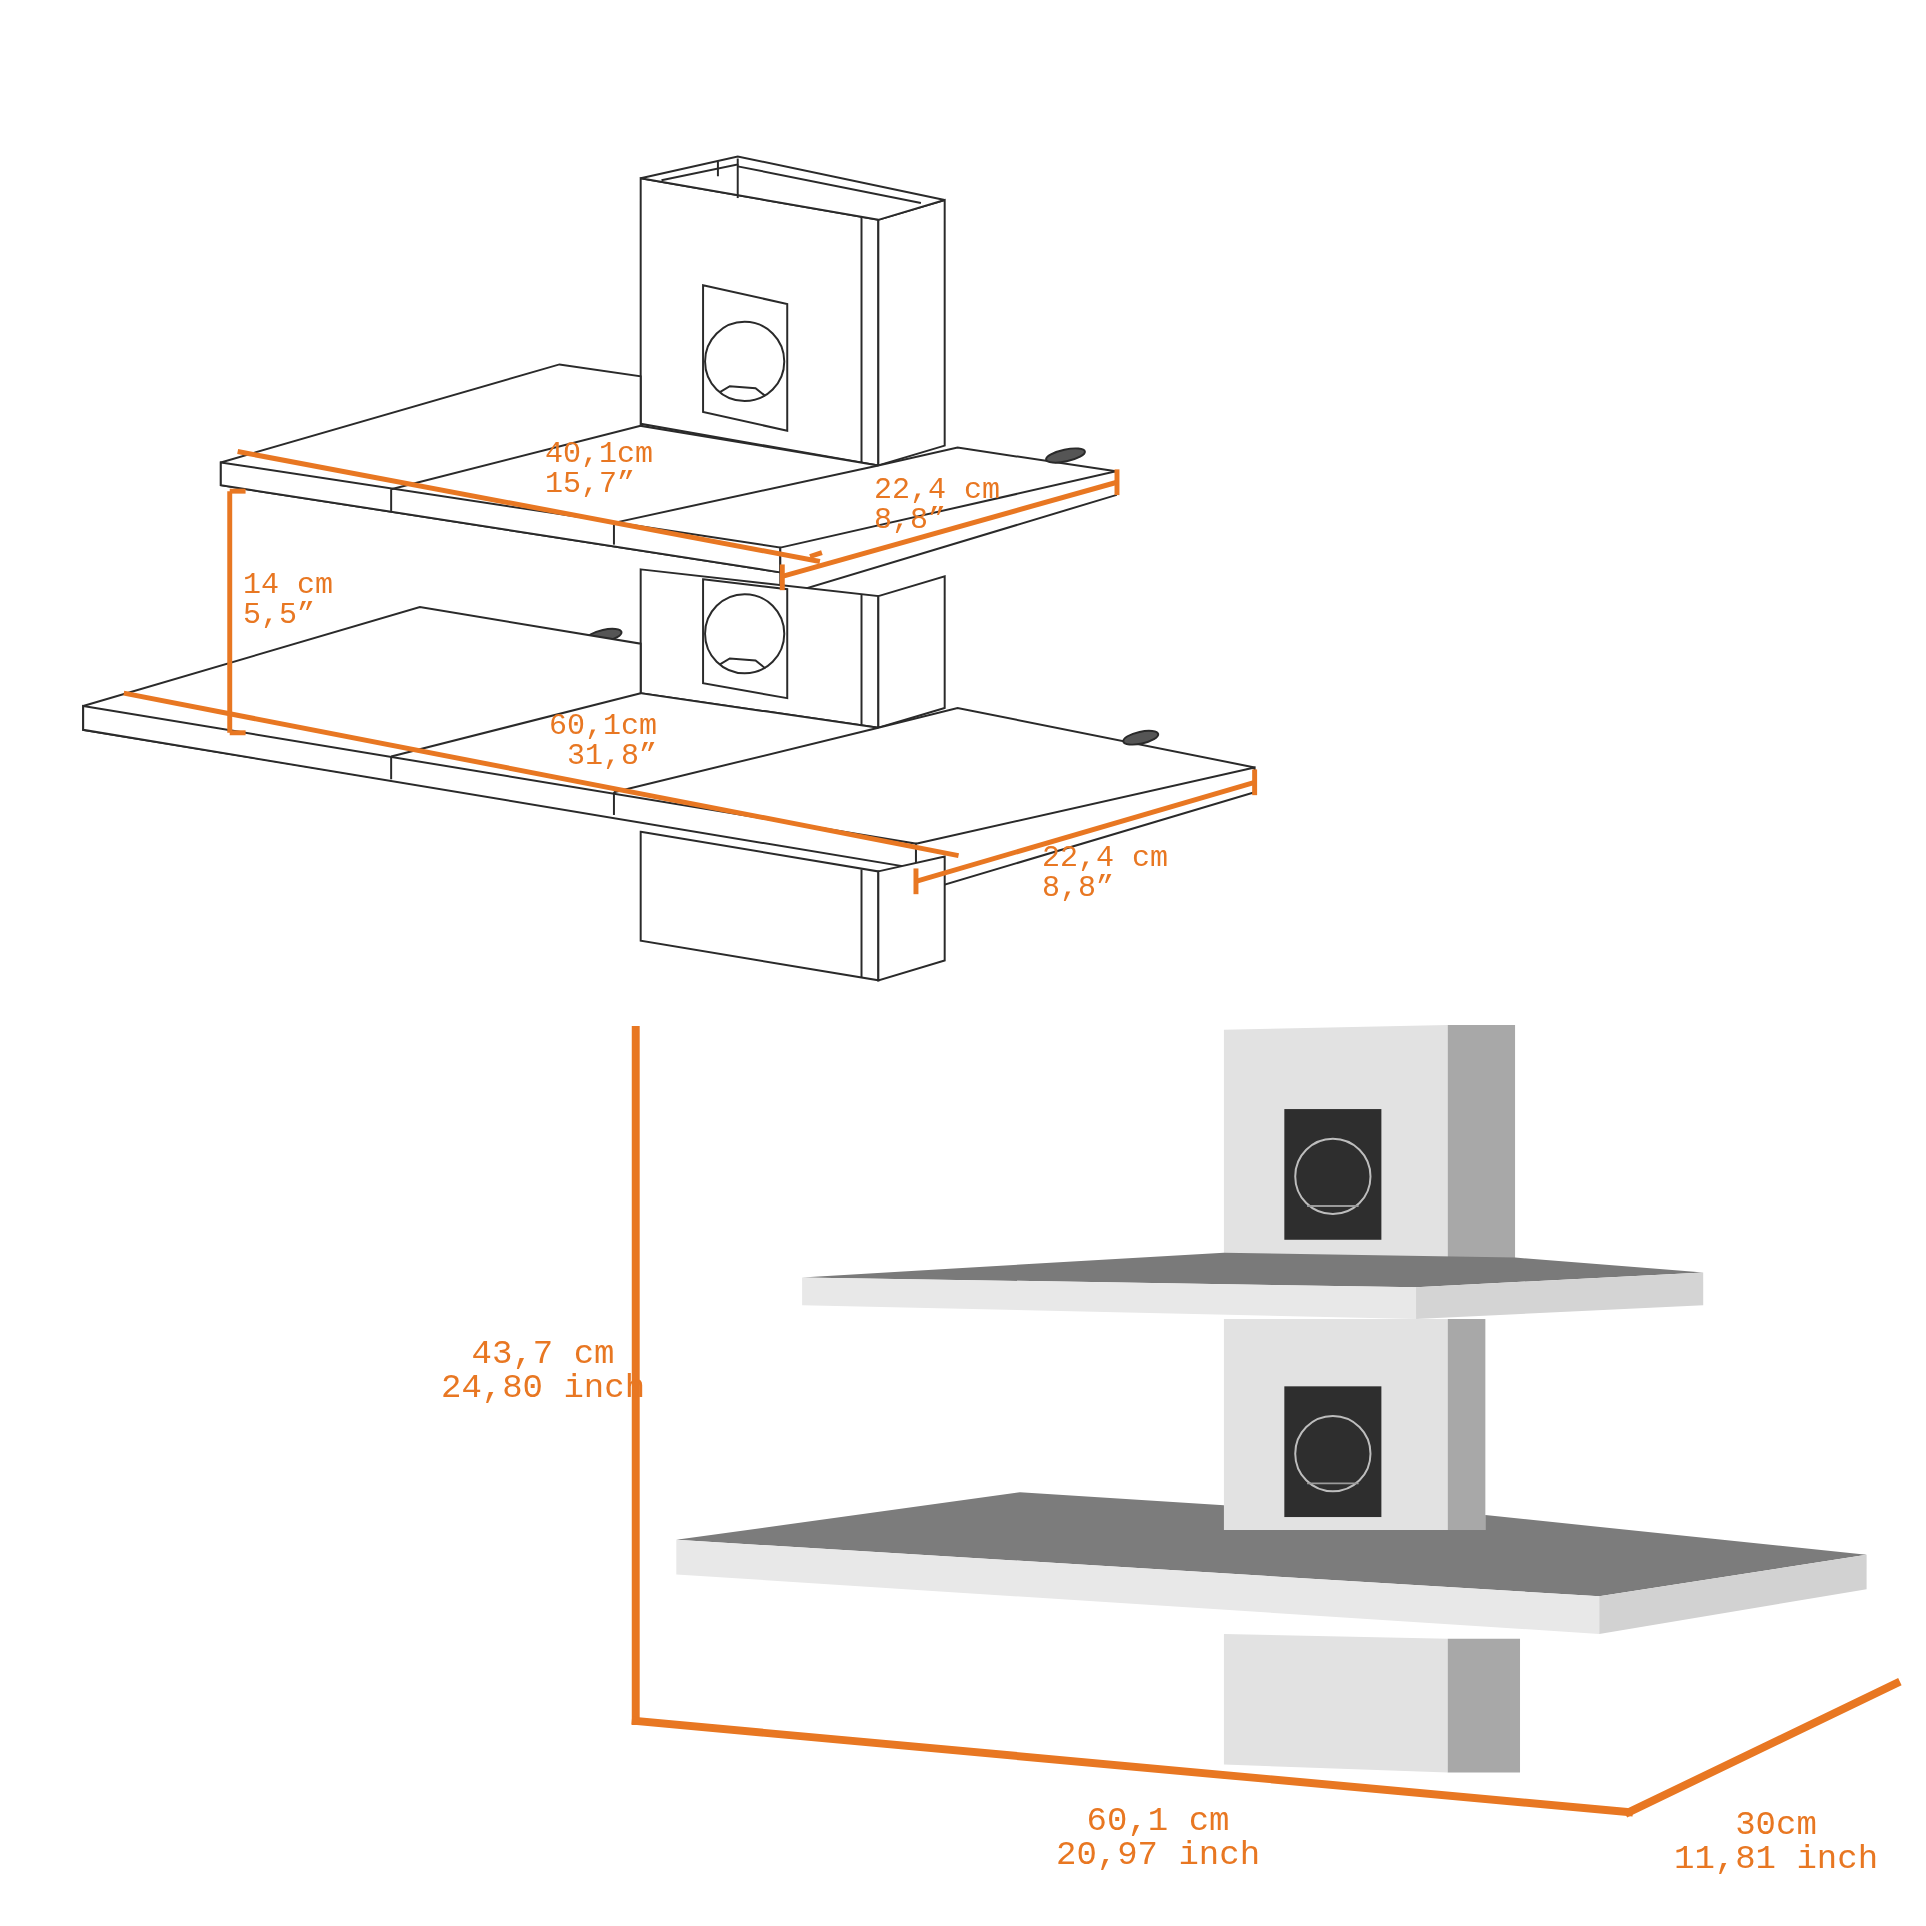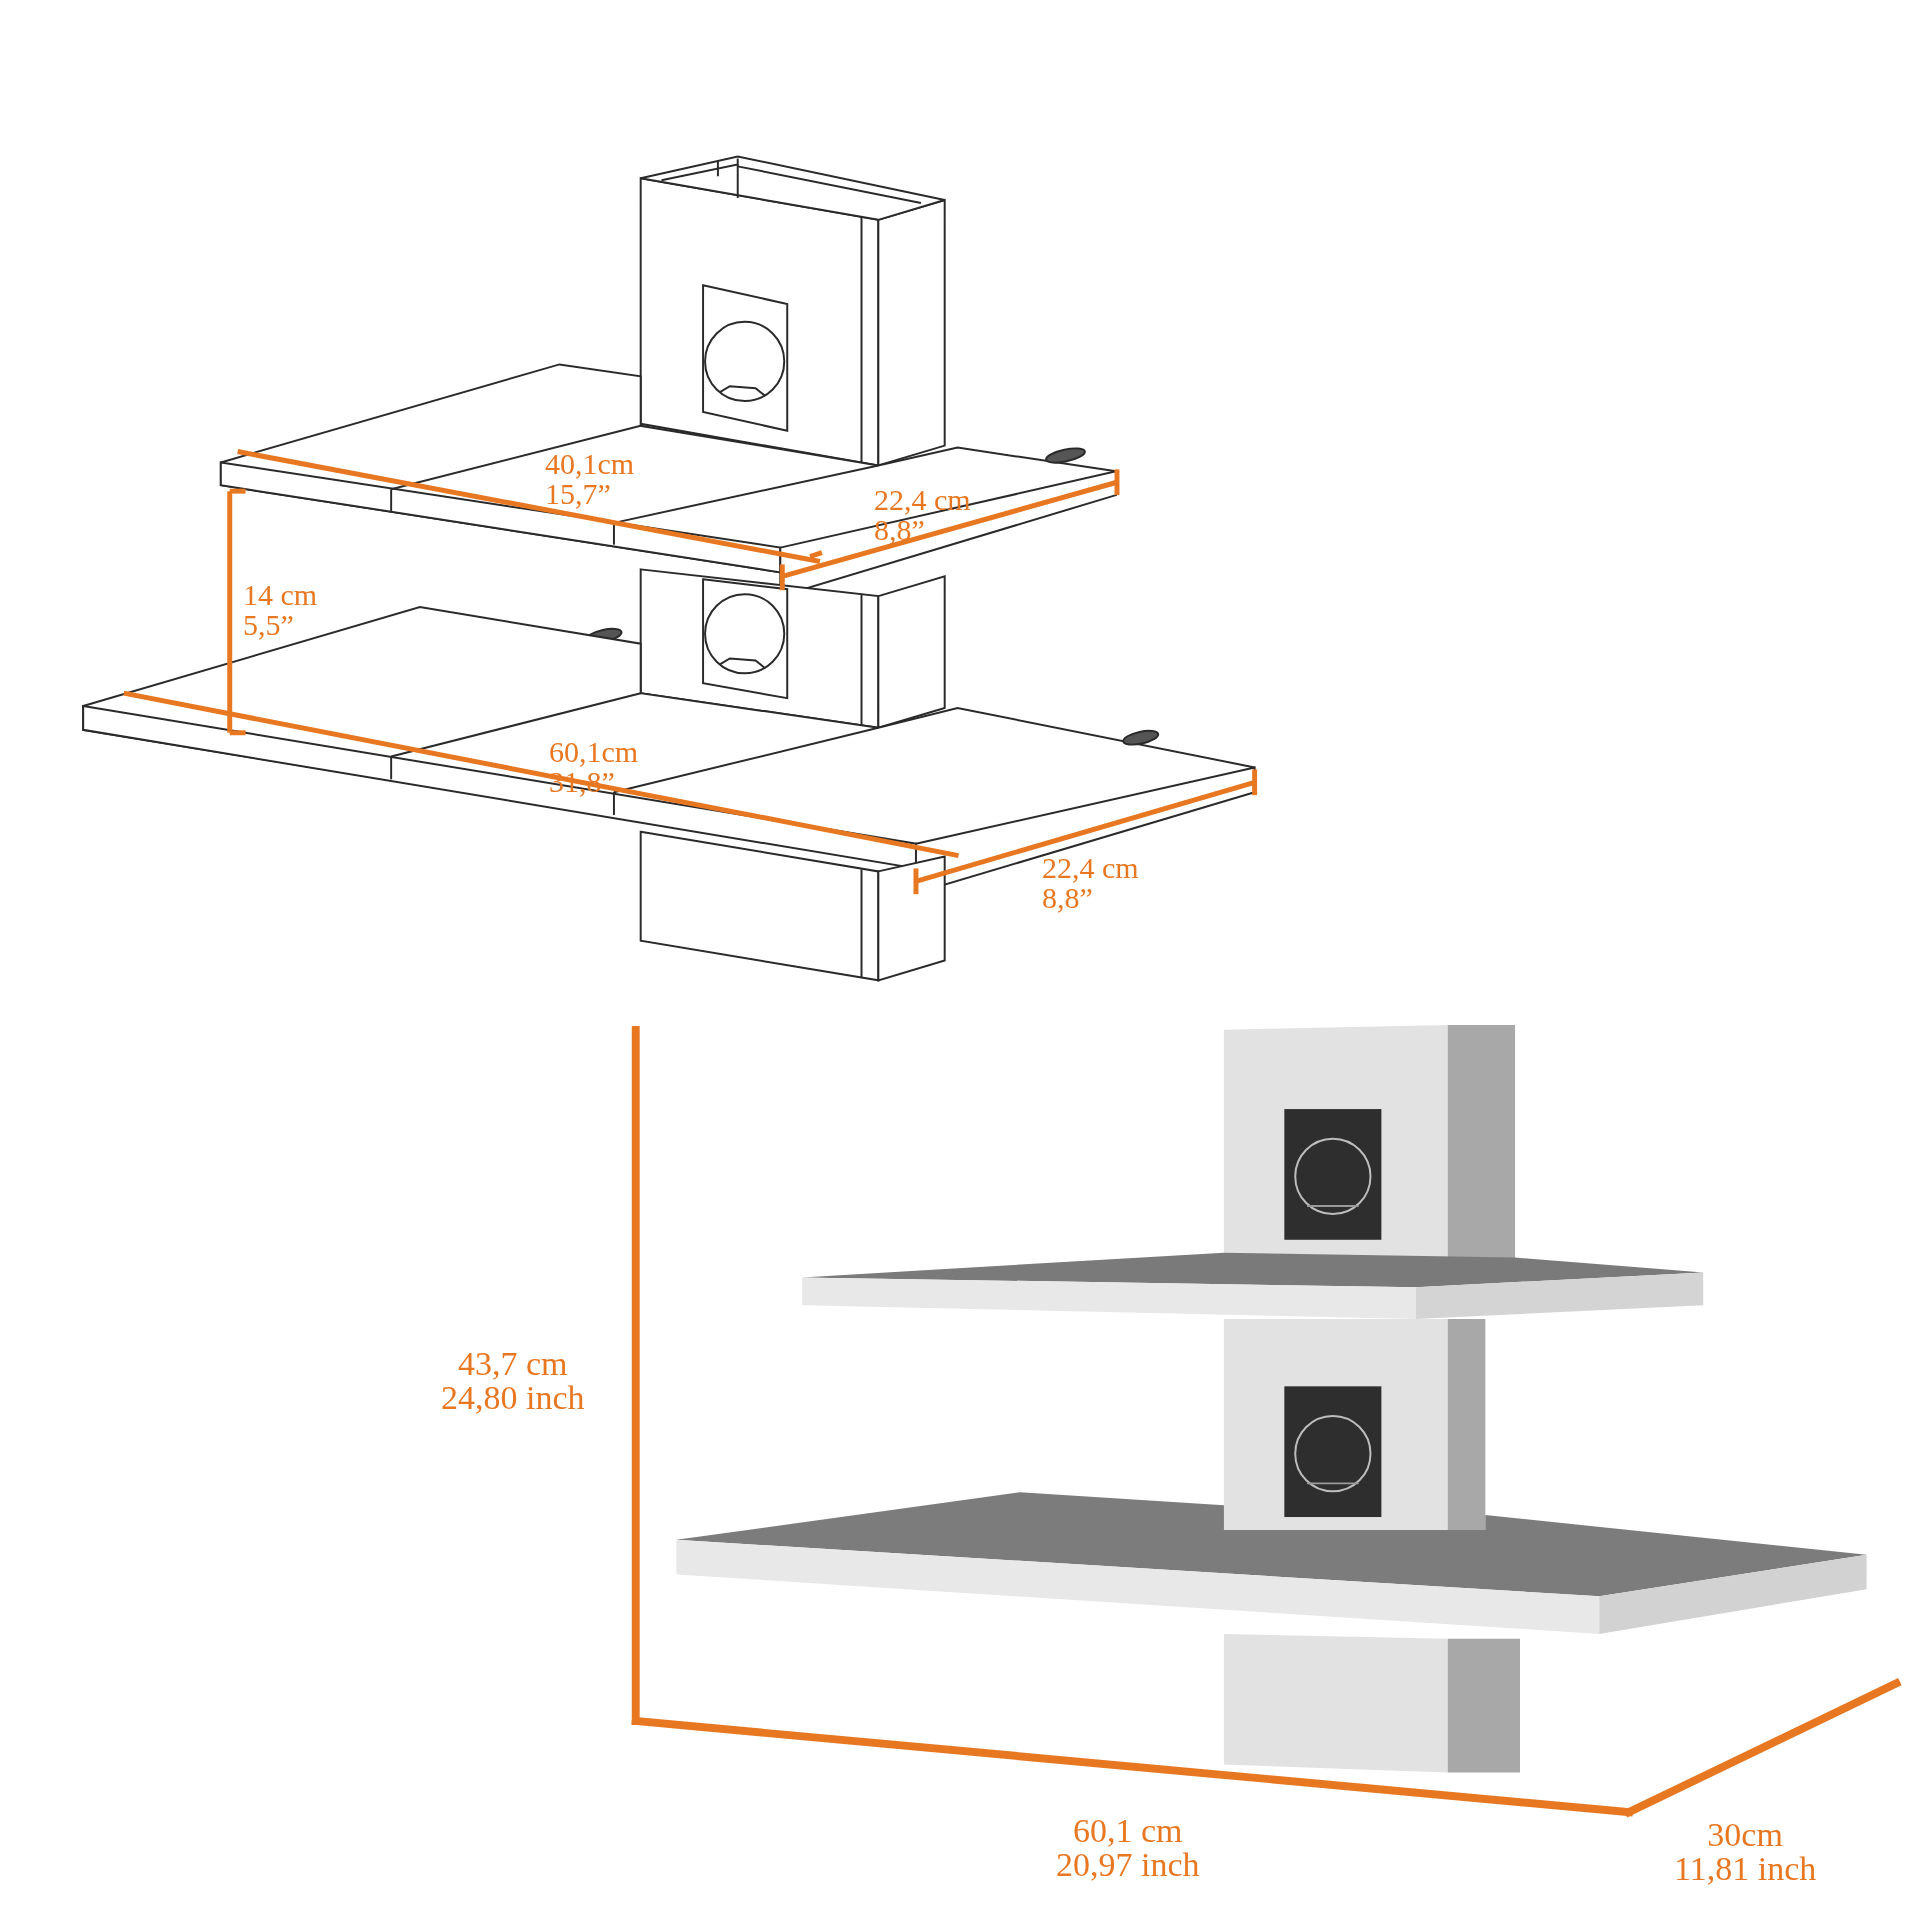--- a/index.html
+++ b/index.html
@@ -1,18 +1,18 @@
 <!DOCTYPE html>
 <html><head>
 <meta charset="utf-8">
 <style>
   html, body { margin:0; padding:0; background:#ffffff; }
   body { width:1927px; height:1927px; position:relative; overflow:hidden; font-family:"DejaVu Sans", sans-serif; }
   svg { position:absolute; left:0; top:0; }
-  .lbl { position:absolute; color:#e87722; font-family:Liberation Serif, serif; line-height:1.0; white-space:nowrap;margin-top:10px; }
+  .lbl { position:absolute; color:#e87722; font-family:Liberation Mono, monospace; line-height:1.0; white-space:nowrap; }
   .lbl span { display:block; }
   .small { font-size:30px; }
   .big { font-size:34px; }
   .c { text-align:center; }
 </style>
 </head>
 <body>
 
 <svg width="1927" height="1927" viewBox="0 0 1946 1946">
 
@@ -130,21 +130,21 @@
   <span>15,7”</span>
 </div>
 <div class="lbl small" style="left:874px; top:475px;">
   <span>22,4 cm</span>
   <span>8,8”</span>
 </div>
 <div class="lbl small" style="left:243px; top:570px;">
   <span>14 cm</span>
   <span>5,5”</span>
 </div>
-<div class="lbl small" style="left:549px; top:727px;">
+<div class="lbl small" style="left:549px; top:711px;text-align:right;">
   <span>60,1cm</span>
   <span>31,8”</span>
 </div>
 <div class="lbl small" style="left:1042px; top:843px;">
   <span>22,4 cm</span>
   <span>8,8”</span>
 </div>
 
 <div class="lbl big c" style="left:441px; top:1337px;">
   <span>43,7 cm</span>

